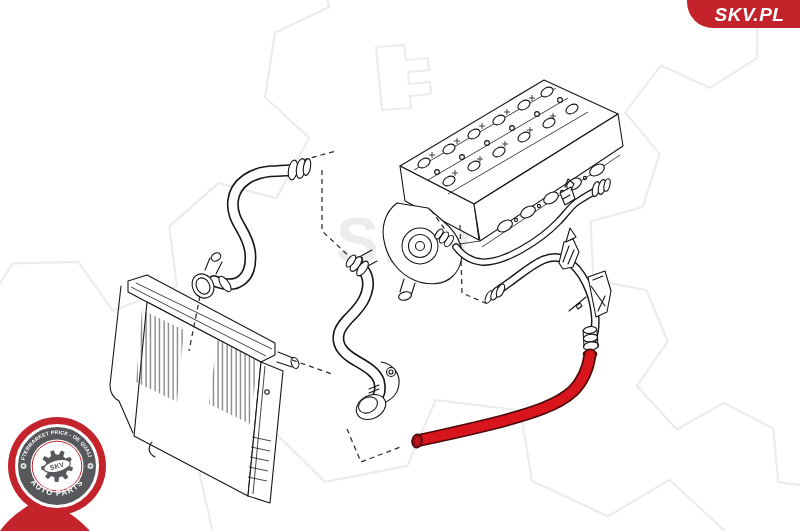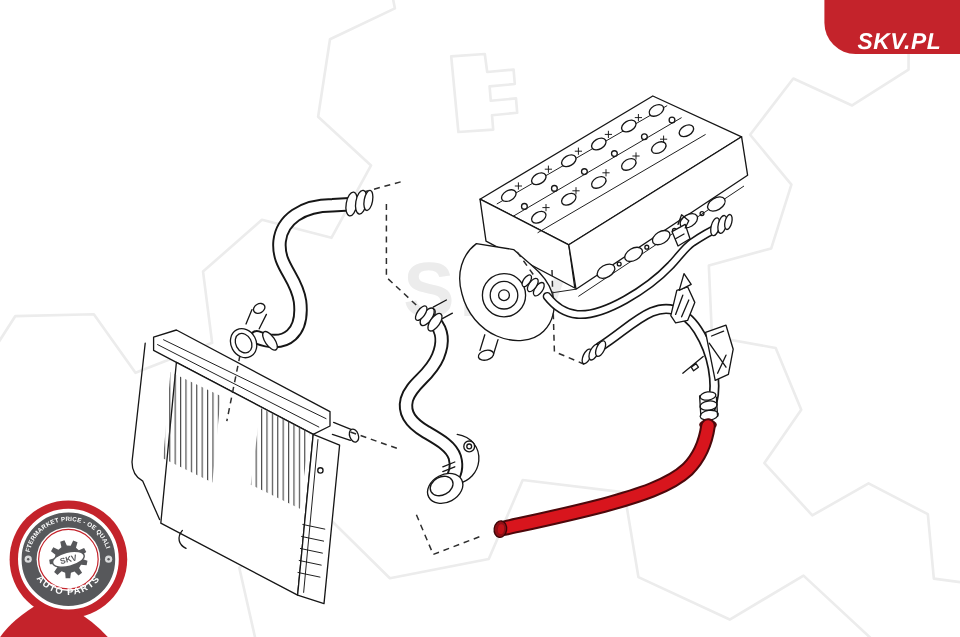--- a/index.html
+++ b/index.html
@@ -1,21 +1,21 @@
 <!DOCTYPE html>
 <html><head>
 <meta charset="utf-8">
 <style>
   html,body{margin:0;padding:0;background:#fff;}
   .stage{position:relative;width:800px;height:531px;background:#ffffff;overflow:hidden;
          font-family:"Liberation Sans",sans-serif;}
   .stage svg{position:absolute;left:0;top:0;}
   
-  .banner{position:absolute;top:0;right:0;width:113px;height:45px;background:#c4232b;
-          border-radius:0 0 0 26px;display:flex;align-items:flex-end;justify-content:center;
+  .banner{position:absolute;top:0;right:0;width:113px;height:28px;background:#c4232b;
+          border-radius:0 0 0 26px;display:flex;align-items:center;justify-content:center;
           padding-left:12px;box-sizing:border-box;}
   .banner span{color:#fff;font-weight:bold;font-style:italic;font-size:19px;
                letter-spacing:.5px;line-height:1;}
   
   .ln  {fill:none;stroke:#161616;stroke-width:1.1;stroke-linejoin:round;stroke-linecap:round;}
   .lnf {fill:#ffffff;stroke:#161616;stroke-width:1.1;stroke-linejoin:round;stroke-linecap:round;}
   .thin{fill:none;stroke:#161616;stroke-width:.8;}
   .wm  {fill:none;stroke:#ececec;stroke-width:2.2;stroke-linejoin:round;}
   .wmtext{fill:#ececec;font-weight:bold;letter-spacing:4px;}
   .dash{fill:none;stroke:#2e2e2e;stroke-width:1.25;stroke-dasharray:5 4;}

